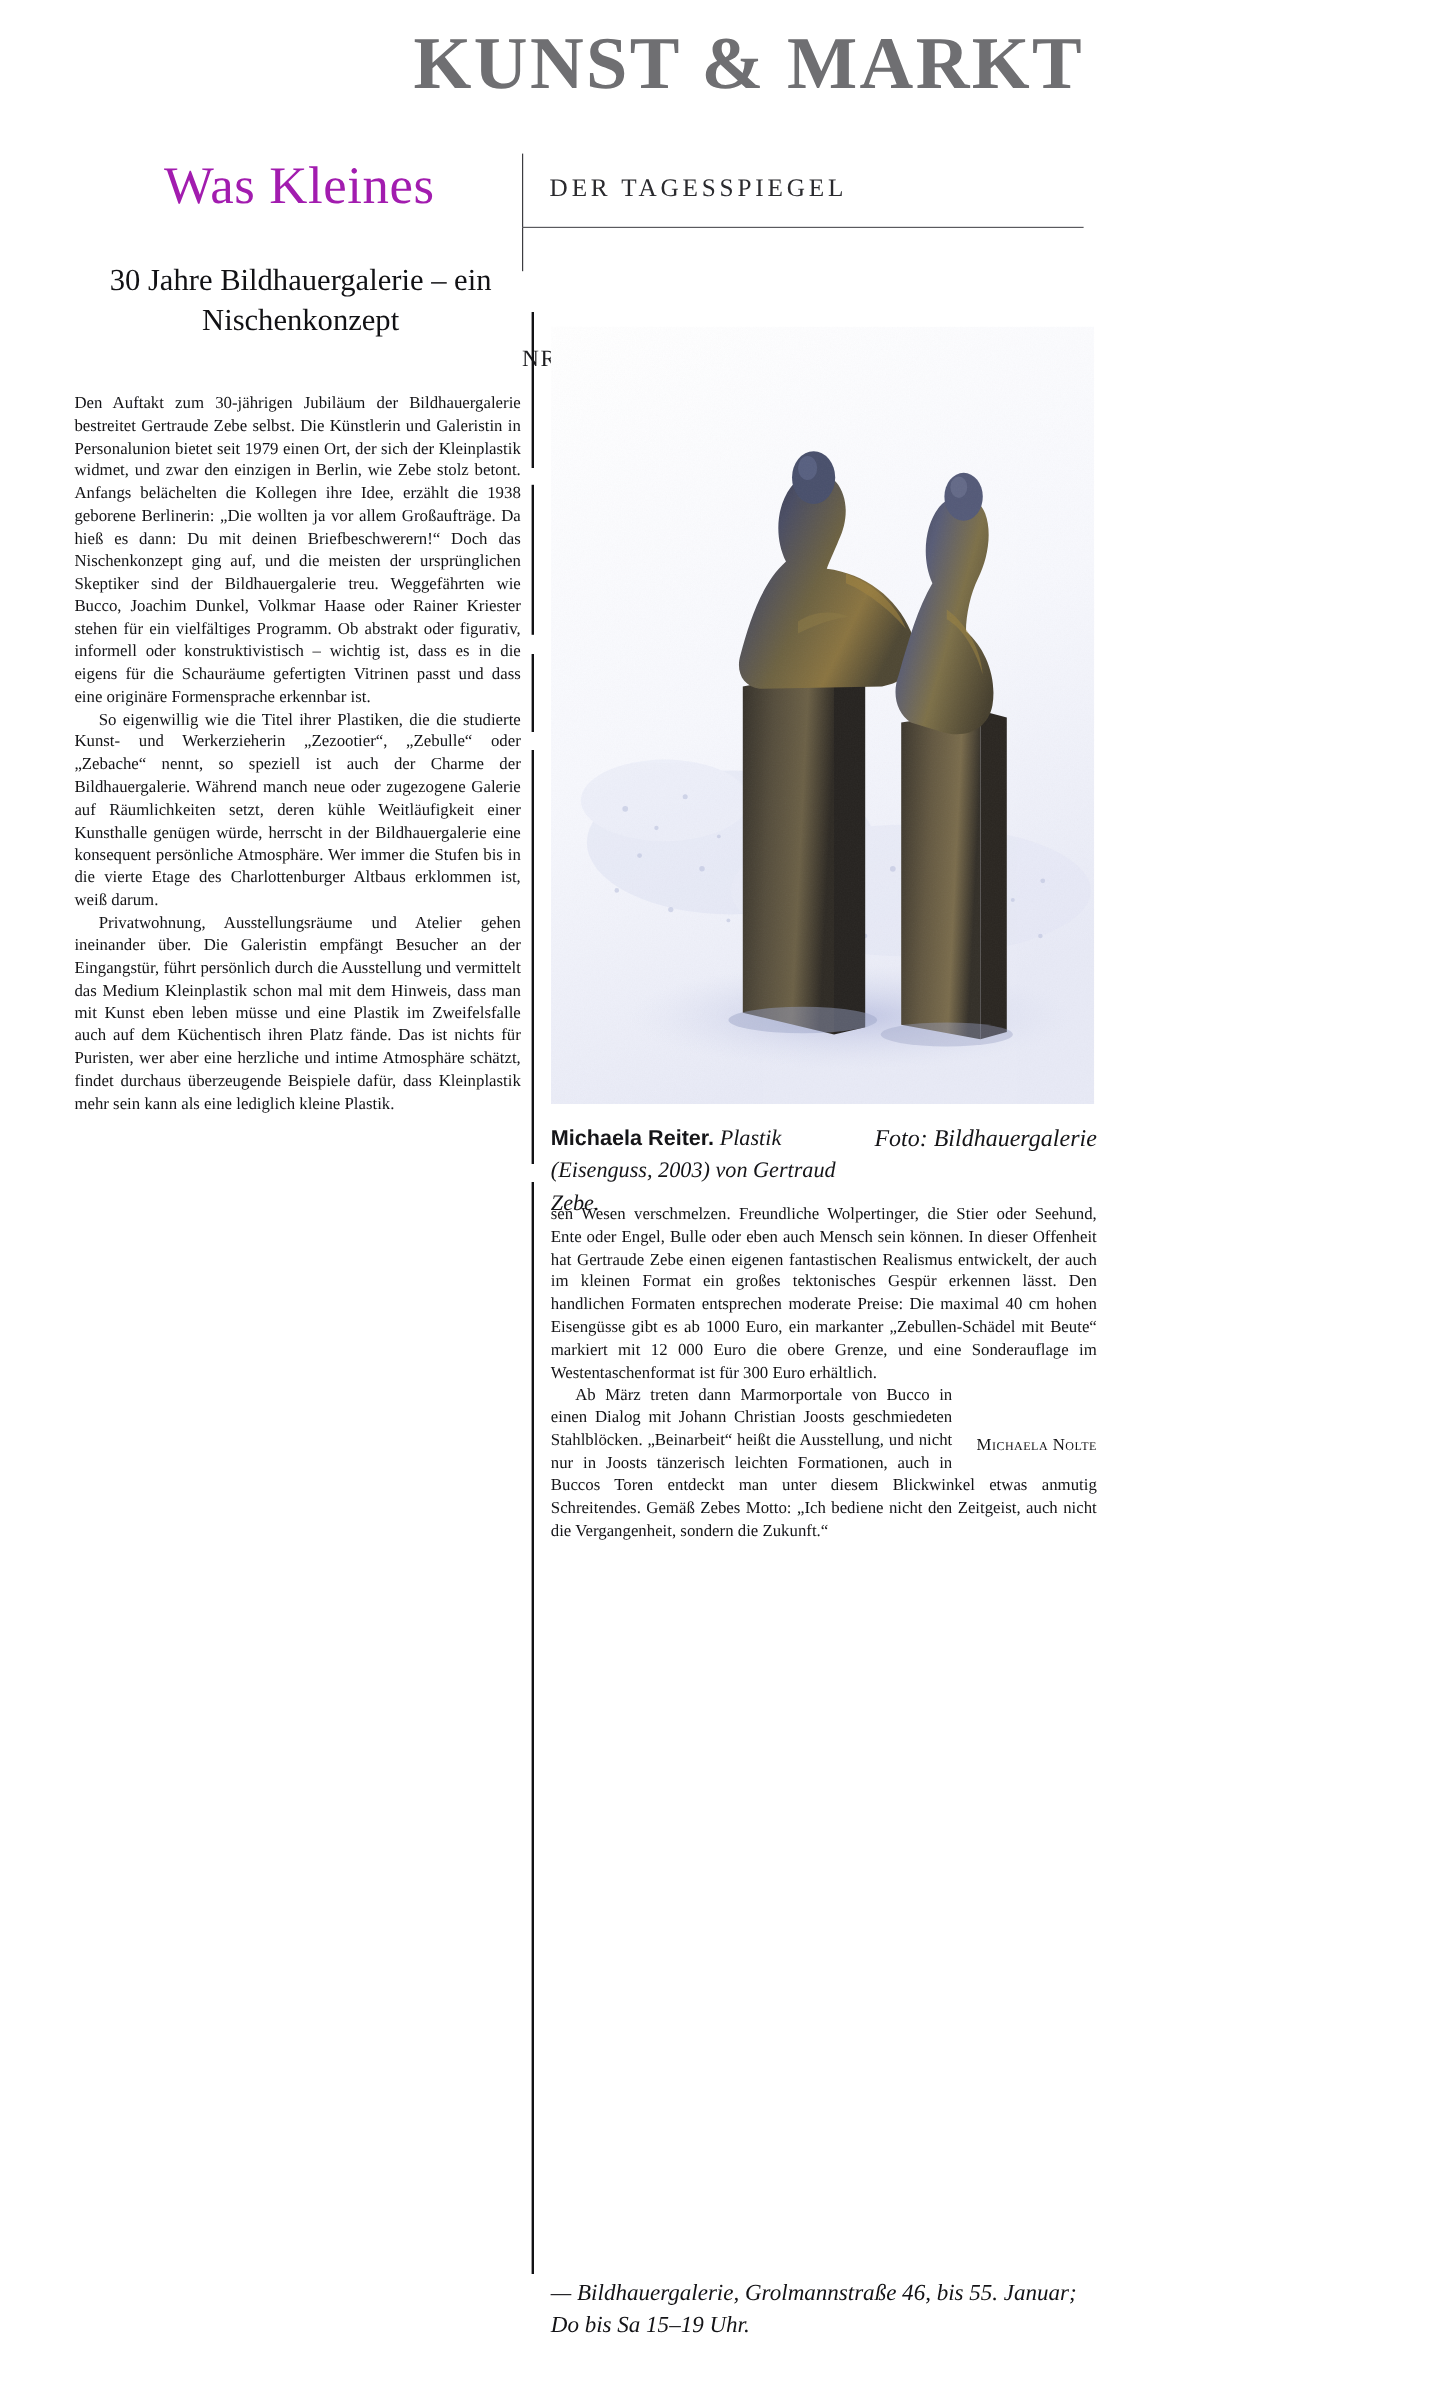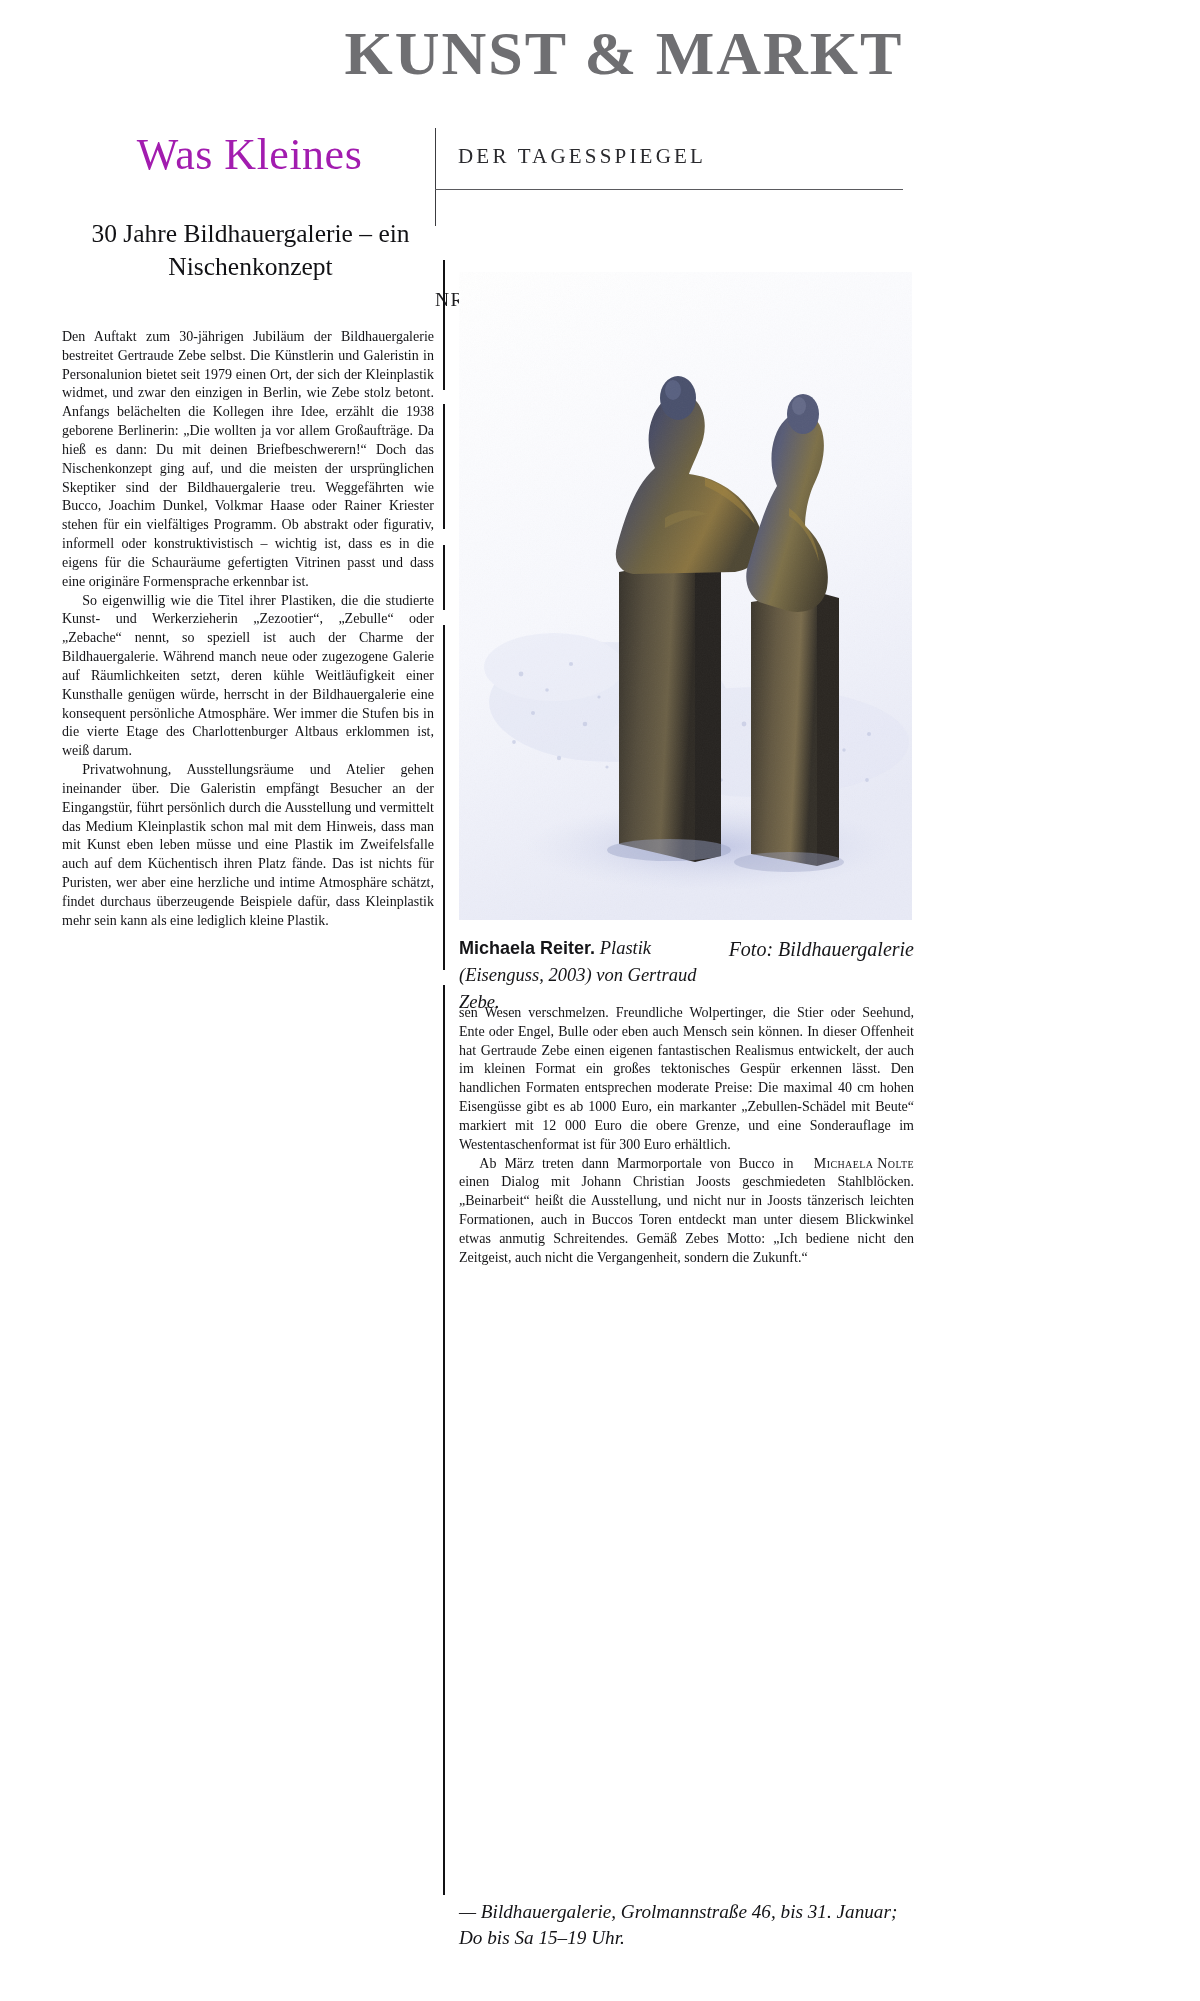--- a/index.html
+++ b/index.html
@@ -162,21 +162,21 @@
   }
   .tail-note {
     position: absolute;
     left: 459px; top: 1899px;
     width: 455px;
     font-size: 19.2px;
     line-height: 1.35;
     font-style: italic;
     color: #131316;
   }
-  .float-right-byline { float: right; }
+  .float-right-byline { float: right; margin-top: 41px; }
 </style>
 </head>
 <body>
 
 <div class="page">
 
   <div class="masthead">KUNST &amp; MARKT</div>
 
   <div class="kicker">Was Kleines</div>
 
@@ -332,15 +332,15 @@
     <p>Den Auftakt zum 30-jährigen Jubiläum der Bildhauergalerie bestreitet Gertraude Zebe selbst. Die Künstlerin und Galeristin in Personalunion bietet seit 1979 einen Ort, der sich der Kleinplastik widmet, und zwar den einzigen in Berlin, wie Zebe stolz betont. Anfangs belächelten die Kollegen ihre Idee, erzählt die 1938 geborene Berlinerin: „Die wollten ja vor allem Großaufträge. Da hieß es dann: Du mit deinen Briefbeschwerern!“ Doch das Nischenkonzept ging auf, und die meisten der ursprünglichen Skeptiker sind der Bildhauergalerie treu. Weggefährten wie Bucco, Joachim Dunkel, Volkmar Haase oder Rainer Kriester stehen für ein vielfältiges Programm. Ob abstrakt oder figurativ, informell oder konstruktivistisch – wichtig ist, dass es in die eigens für die Schauräume gefertigten Vitrinen passt und dass eine originäre Formensprache erkennbar ist.</p>
     <p>So eigenwillig wie die Titel ihrer Plastiken, die die studierte Kunst- und Werkerzieherin „Zezootier“, „Zebulle“ oder „Zebache“ nennt, so speziell ist auch der Charme der Bildhauergalerie. Während manch neue oder zugezogene Galerie auf Räumlichkeiten setzt, deren kühle Weitläufigkeit einer Kunsthalle genügen würde, herrscht in der Bildhauergalerie eine konsequent persönliche Atmosphäre. Wer immer die Stufen bis in die vierte Etage des Charlottenburger Altbaus erklommen ist, weiß darum.</p>
     <p>Privatwohnung, Ausstellungsräume und Atelier gehen ineinander über. Die Galeristin empfängt Besucher an der Eingangstür, führt persönlich durch die Ausstellung und vermittelt das Medium Kleinplastik schon mal mit dem Hinweis, dass man mit Kunst eben leben müsse und eine Plastik im Zweifelsfalle auch auf dem Küchentisch ihren Platz fände. Das ist nichts für Puristen, wer aber eine herzliche und intime Atmosphäre schätzt, findet durchaus überzeugende Beispiele dafür, dass Kleinplastik mehr sein kann als eine lediglich kleine Plastik.</p>
   </div>
 
   <div class="col col-right">
     <p>sen Wesen verschmelzen. Freundliche Wolpertinger, die Stier oder Seehund, Ente oder Engel, Bulle oder eben auch Mensch sein können. In dieser Offenheit hat Gertraude Zebe einen eigenen fantastischen Realismus entwickelt, der auch im kleinen Format ein großes tektonisches Gespür erkennen lässt. Den handlichen Formaten entsprechen moderate Preise: Die maximal 40 cm hohen Eisengüsse gibt es ab 1000 Euro, ein markanter „Zebullen-Schädel mit Beute“ markiert mit 12 000 Euro die obere Grenze, und eine Sonderauflage im Westentaschenformat ist für 300 Euro erhältlich.</p>
     <p><span class="float-right-byline byline">Michaela Nolte</span><span>Ab März treten dann Marmorportale von Bucco in einen Dialog mit Johann Christian Joosts geschmiedeten Stahlblöcken. „Beinarbeit“ heißt die Ausstellung, und nicht nur in Joosts tänzerisch leichten Formationen, auch in Buccos Toren entdeckt man unter diesem Blickwinkel etwas anmutig Schreitendes. Gemäß Zebes Motto: „Ich bediene nicht den Zeitgeist, auch nicht die Vergangenheit, sondern die Zukunft.“</span></p>
   </div>
 
-  <div class="tail-note">— Bildhauergalerie, Grolmannstraße 46, bis 31. Januar; Do bis Sa 15–19 Uhr.</div>
+  <div class="tail-note">— Bildhauergalerie, Grolmannstraße 46, bis 55. Januar; Do bis Sa 15–19 Uhr.</div>
 
 </div>
 
 </body></html>

